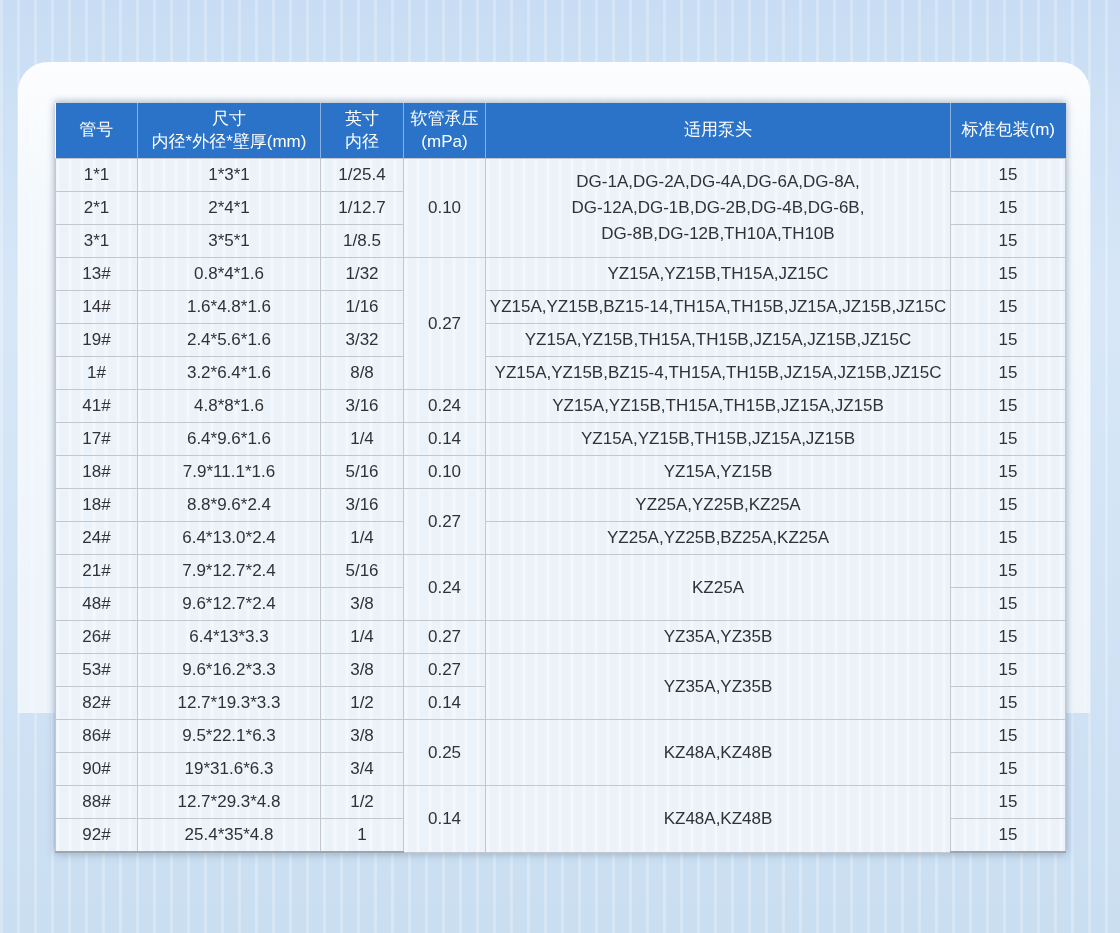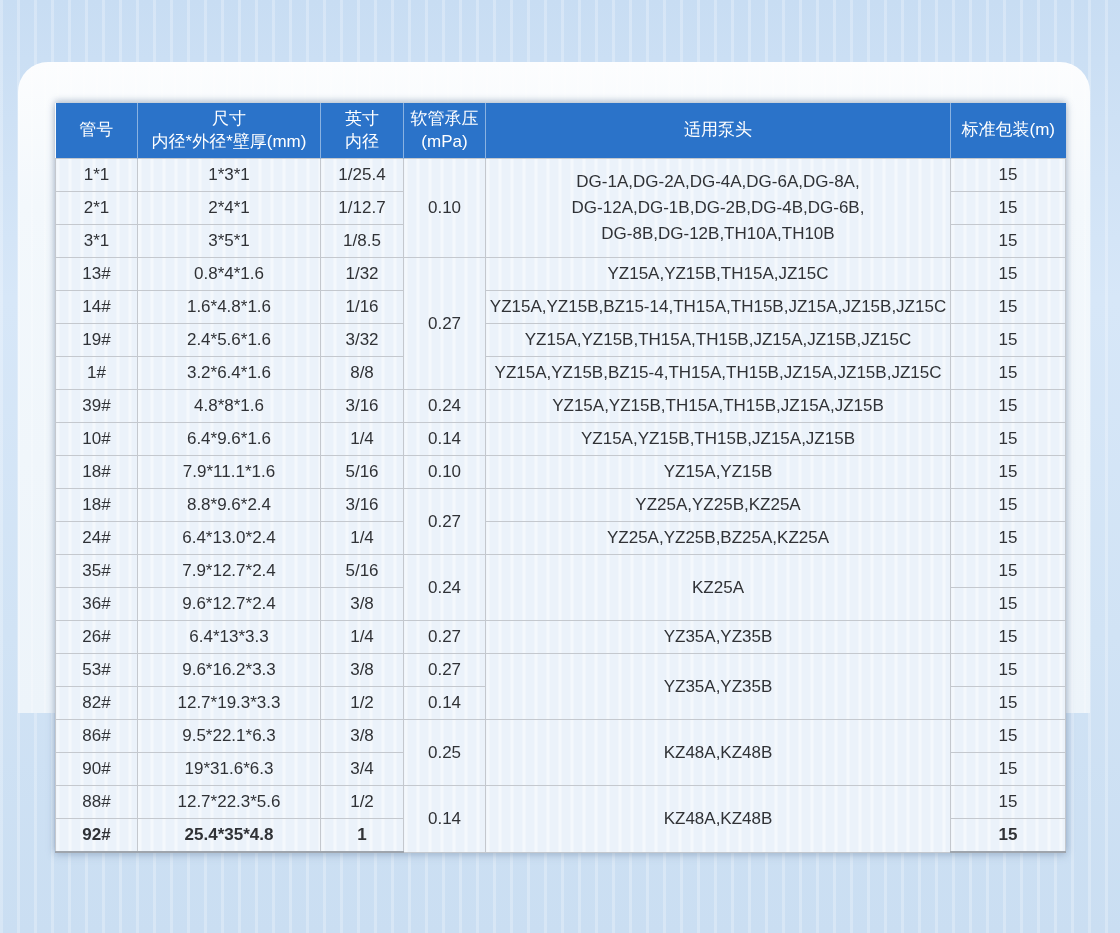--- a/index.html
+++ b/index.html
@@ -36,21 +36,21 @@
   }
   thead th:first-child { border-left:none; }
   thead th .l { display:block; }
   tbody td {
     height:32px; padding:0 2px; text-align:center; vertical-align:middle;
     font-size:17px; color:#303236;
     background-color:#ebf2fa;
     background-image:repeating-linear-gradient(90deg,rgba(255,255,255,.45) 0 3px,rgba(255,255,255,0) 3px 12px);
     border:1px solid #c4c8ce;
   }
-  tbody tr:last-child td { border-bottom:2px solid #9fa5ad;font-weight:bold; }
+  tbody tr:last-child td { border-bottom:2px solid #9fa5ad; }
   td.pumps .l { display:block; line-height:26px; }
 </style>
 </head>
 <body>
 
 <div class="card">
   <table class="spec">
     <colgroup>
       <col class="c1">
         <col class="c2">
@@ -140,31 +140,31 @@
       <tr>
         <td>1#</td>
         <td>3.2*6.4*1.6</td>
         <td>8/8</td>
         <td class="pumps">
             <span class="l">YZ15A,YZ15B,BZ15-4,TH15A,TH15B,JZ15A,JZ15B,JZ15C</span>
           </td>
         <td>15</td>
       </tr>
       <tr>
-        <td>39#</td>
+        <td>41#</td>
         <td>4.8*8*1.6</td>
         <td>3/16</td>
         <td>0.24</td>
         <td class="pumps">
             <span class="l">YZ15A,YZ15B,TH15A,TH15B,JZ15A,JZ15B</span>
           </td>
         <td>15</td>
       </tr>
       <tr>
-        <td>10#</td>
+        <td>17#</td>
         <td>6.4*9.6*1.6</td>
         <td>1/4</td>
         <td>0.14</td>
         <td class="pumps">
             <span class="l">YZ15A,YZ15B,TH15B,JZ15A,JZ15B</span>
           </td>
         <td>15</td>
       </tr>
       <tr>
         <td>18#</td>
@@ -189,31 +189,31 @@
       <tr>
         <td>24#</td>
         <td>6.4*13.0*2.4</td>
         <td>1/4</td>
         <td class="pumps">
             <span class="l">YZ25A,YZ25B,BZ25A,KZ25A</span>
           </td>
         <td>15</td>
       </tr>
       <tr>
-        <td>35#</td>
+        <td>21#</td>
         <td>7.9*12.7*2.4</td>
         <td>5/16</td>
         <td rowspan="2">0.24</td>
         <td rowspan="2" class="pumps">
             <span class="l">KZ25A</span>
           </td>
         <td>15</td>
       </tr>
       <tr>
-        <td>36#</td>
+        <td>48#</td>
         <td>9.6*12.7*2.4</td>
         <td>3/8</td>
         <td>15</td>
       </tr>
       <tr>
         <td>26#</td>
         <td>6.4*13*3.3</td>
         <td>1/4</td>
         <td>0.27</td>
         <td class="pumps">
@@ -249,21 +249,21 @@
         <td>15</td>
       </tr>
       <tr>
         <td>90#</td>
         <td>19*31.6*6.3</td>
         <td>3/4</td>
         <td>15</td>
       </tr>
       <tr>
         <td>88#</td>
-        <td>12.7*22.3*5.6</td>
+        <td>12.7*29.3*4.8</td>
         <td>1/2</td>
         <td rowspan="2">0.14</td>
         <td rowspan="2" class="pumps">
             <span class="l">KZ48A,KZ48B</span>
           </td>
         <td>15</td>
       </tr>
       <tr>
         <td>92#</td>
         <td>25.4*35*4.8</td>

